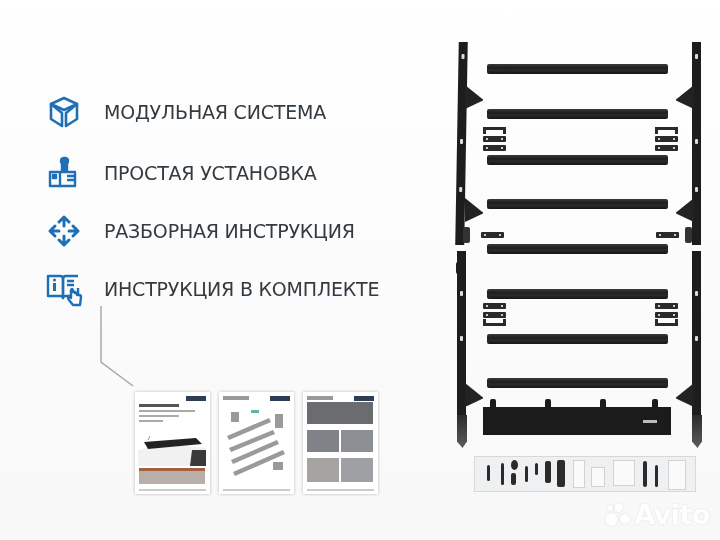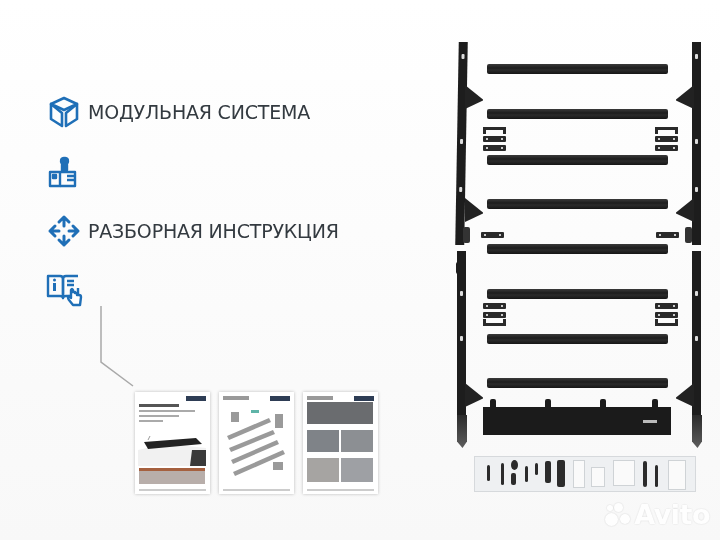--- a/index.html
+++ b/index.html
@@ -9,21 +9,21 @@
     font-family: "DejaVu Sans", sans-serif;
     position: relative;
   }
   .canvas { position: absolute; inset: 0; background: linear-gradient(#ffffff 0%, #f8f8f8 100%); }
 
   
   .features { position: absolute; left: 44px; top: 92px; width: 360px; }
   .feature { position: absolute; left: 0; display: flex; align-items: center; height: 40px; }
   .feature .ico { width: 40px; height: 40px; display: flex; align-items: center; justify-content: center; }
   .feature .label {
-    margin-left: 4px;
+    margin-left: 20px;
     font-family: "DejaVu Sans", sans-serif;
     font-size: 19px;
     color: #333a40;
     letter-spacing: -0.2px;
     white-space: nowrap;
   }
   .f1 { top: 0; }
   .f2 { top: 61px; }
   .f3 { top: 119px; }
   .f4 { top: 177px; }
@@ -115,20 +115,21 @@
     <div class="feature f2">
       <span class="ico">
         <svg width="34" height="34" viewBox="0 0 34 34" fill="none" stroke="#1f6fb7" stroke-width="2.4" stroke-linejoin="round">
           <path d="M17 2 C14 2 13 5 15 8 L15 14 L20 14 L20 8 C22 5 21 2 18 2 L18 6 L17 6 Z" fill="#1f6fb7"></path>
           <rect x="3" y="16" width="10" height="14"></rect>
           <path d="M13 16 L28 16 L28 30 L13 30"></path>
           <path d="M20 20 H28 M20 24 H28"></path>
           <rect x="6" y="19" width="3" height="3" fill="#1f6fb7"></rect>
         </svg>
       </span>
+      <span class="label">ПРОСТАЯ УСТАНОВКА</span>
     </div>
 
     <div class="feature f3">
       <span class="ico">
         <svg width="36" height="36" viewBox="0 0 36 36" fill="none" stroke="#1f6fb7" stroke-width="3" stroke-linecap="round" stroke-linejoin="round">
           <path d="M18 4 V13 M13 9 L18 4 L23 9"></path>
           <path d="M18 32 V23 M13 27 L18 32 L23 27"></path>
           <path d="M4 18 H13 M9 13 L4 18 L9 23"></path>
           <path d="M32 18 H23 M27 13 L32 18 L27 23"></path>
         </svg>
@@ -140,20 +141,21 @@
       <span class="ico">
         <svg width="38" height="38" viewBox="0 0 38 38" fill="none" stroke="#1f6fb7" stroke-width="2.4" stroke-linejoin="round">
           <path d="M3 6 H15 Q18 6 18 9 V28 Q18 26 15 26 H3 Z"></path>
           <path d="M33 6 H21 Q18 6 18 9 V28 Q18 26 21 26 H33 V18"></path>
           <rect x="8" y="13" width="3" height="8" fill="#1f6fb7" stroke="none"></rect>
           <circle cx="9.5" cy="10" r="1.5" fill="#1f6fb7" stroke="none"></circle>
           <path d="M22 11 H29 M22 15 H29"></path>
           <path d="M26 20 V28 L24 26 Q22 27 24 30 L28 35 H35 L36 27 Q36 25 34 25 L32 25 L32 23 L30 23 L30 22 L28 22 L28 20 Q27 18 26 20 Z" fill="#ffffff"></path>
         </svg>
       </span>
+      <span class="label">ИНСТРУКЦИЯ В КОМПЛЕКТЕ</span>
     </div>
   </div>
 
   <svg class="pointer" viewBox="0 0 40 90">
     <path d="M6 6 V62 L38 86" stroke="#a9a9a9" stroke-width="1.5" fill="none"></path>
   </svg>
 
   <div class="docs">
     <div class="doc d1">
       <div class="brand"></div>

